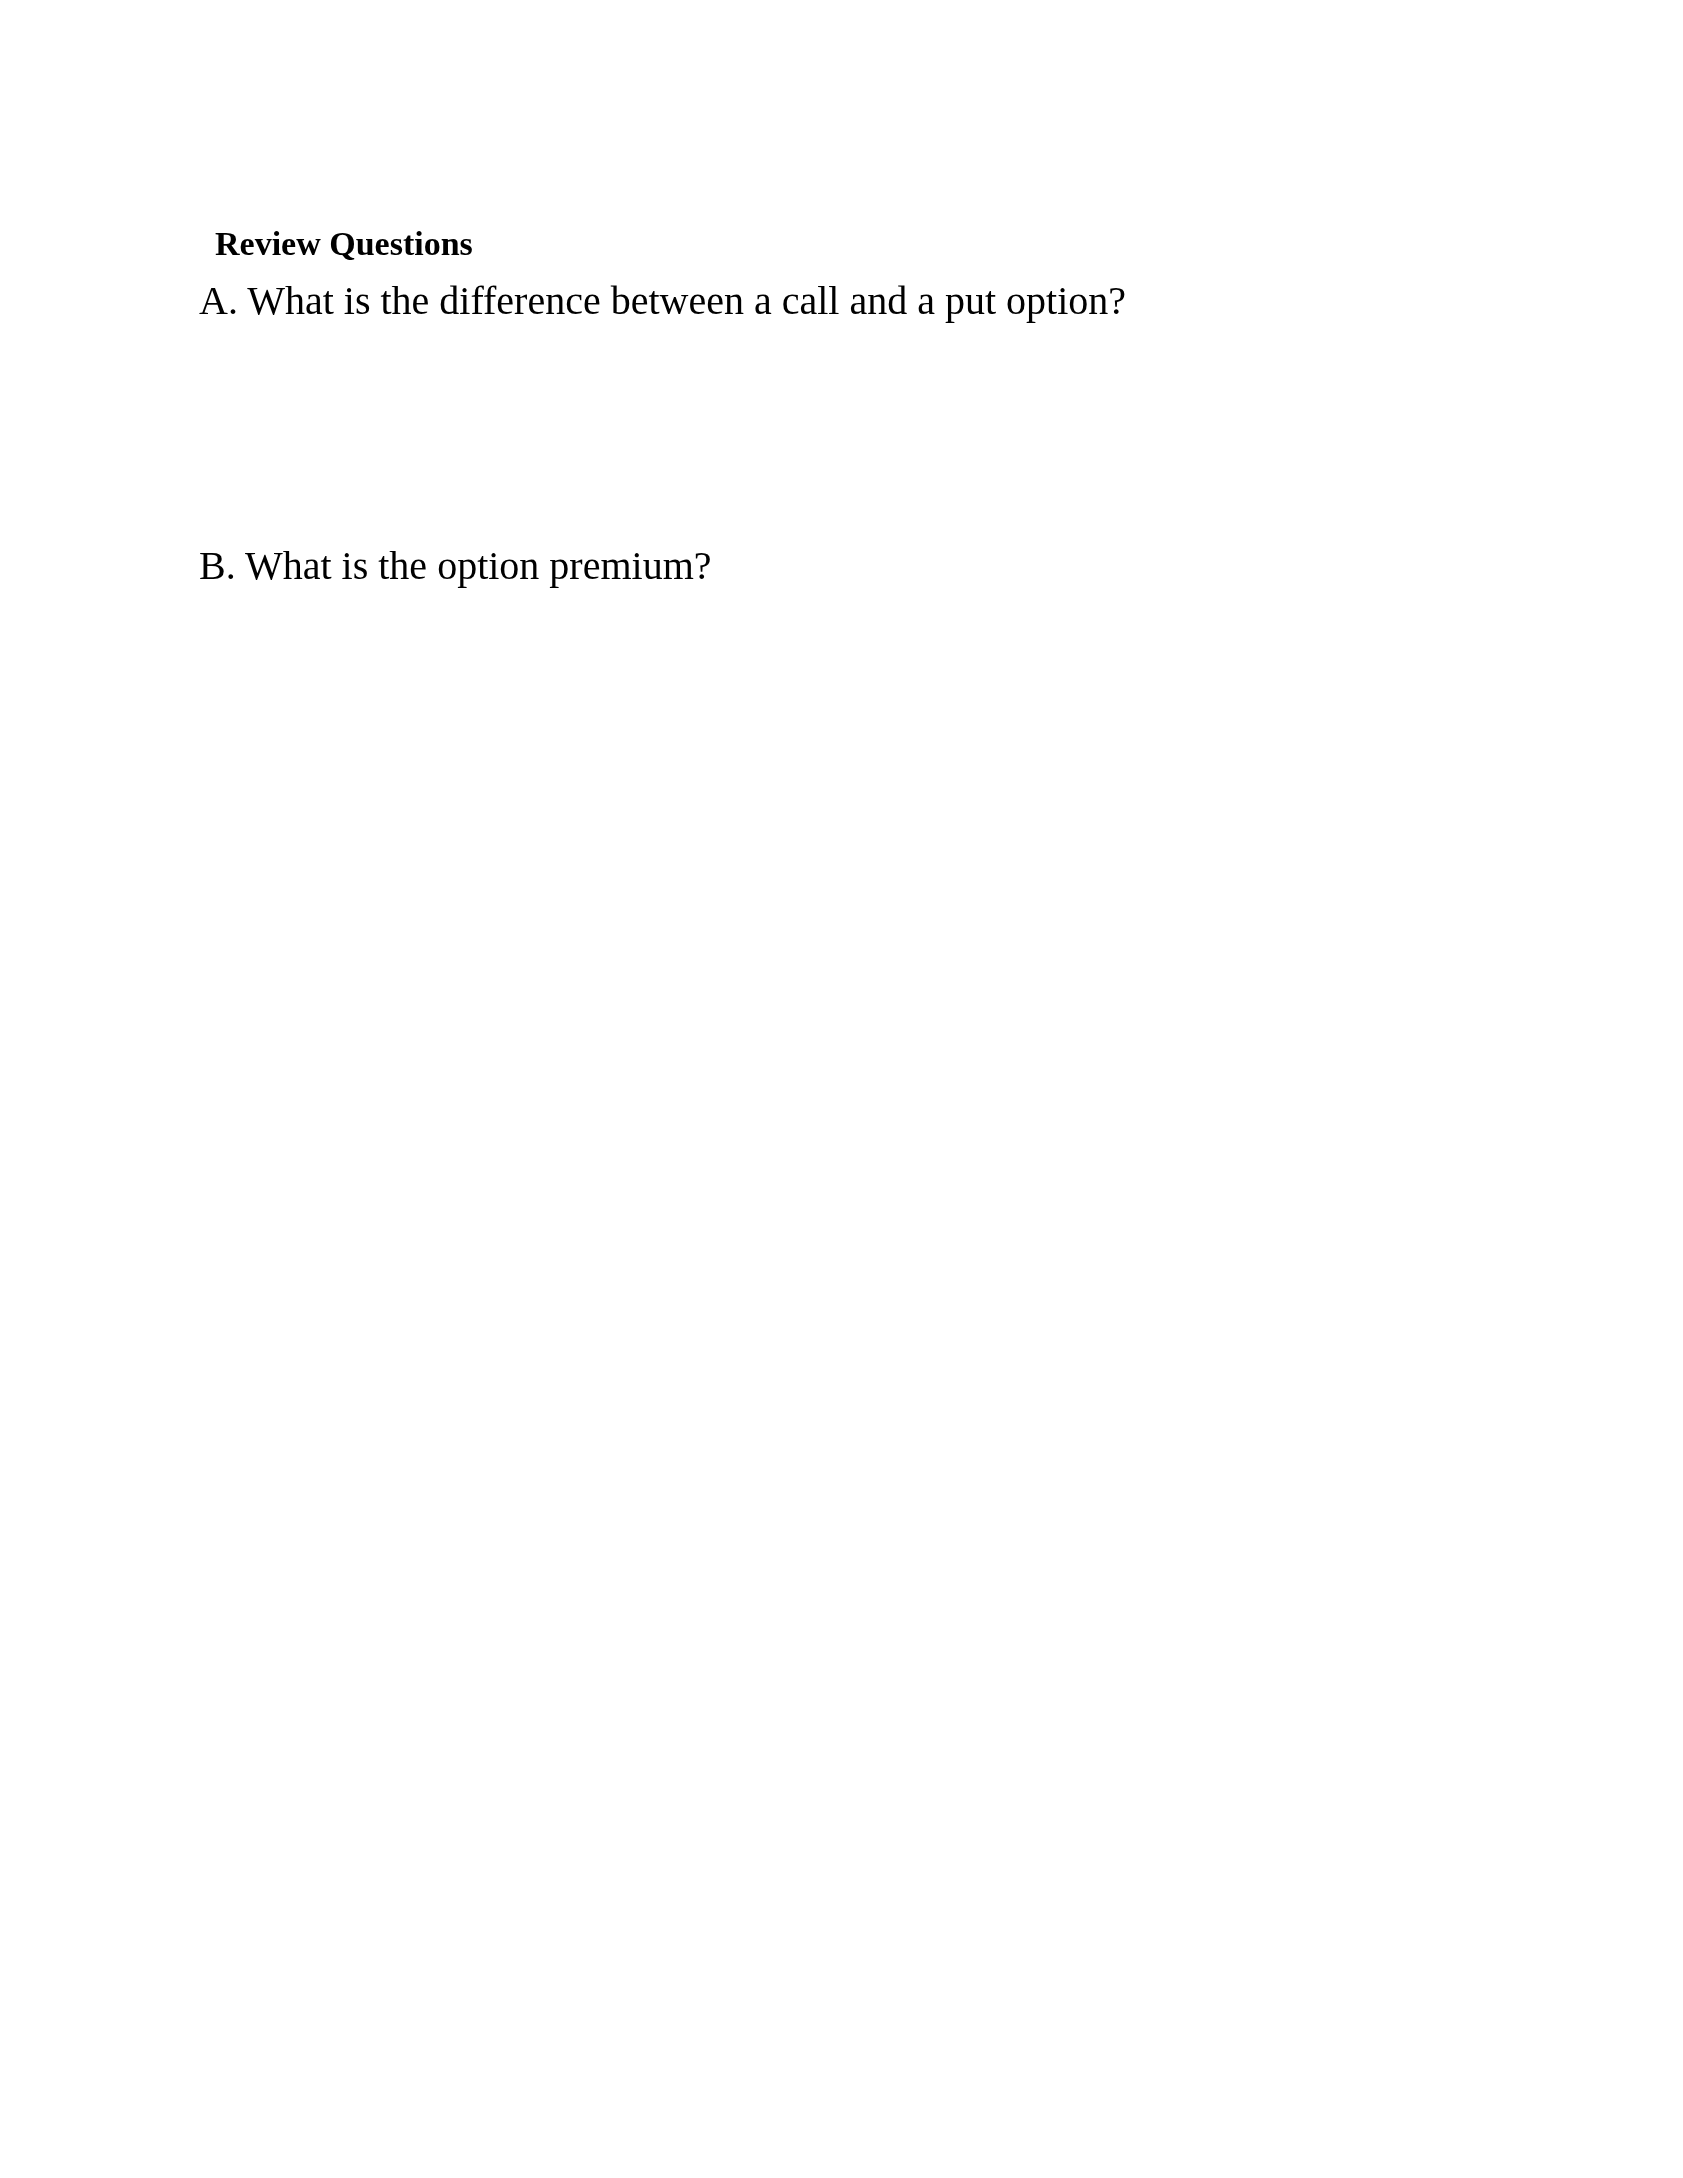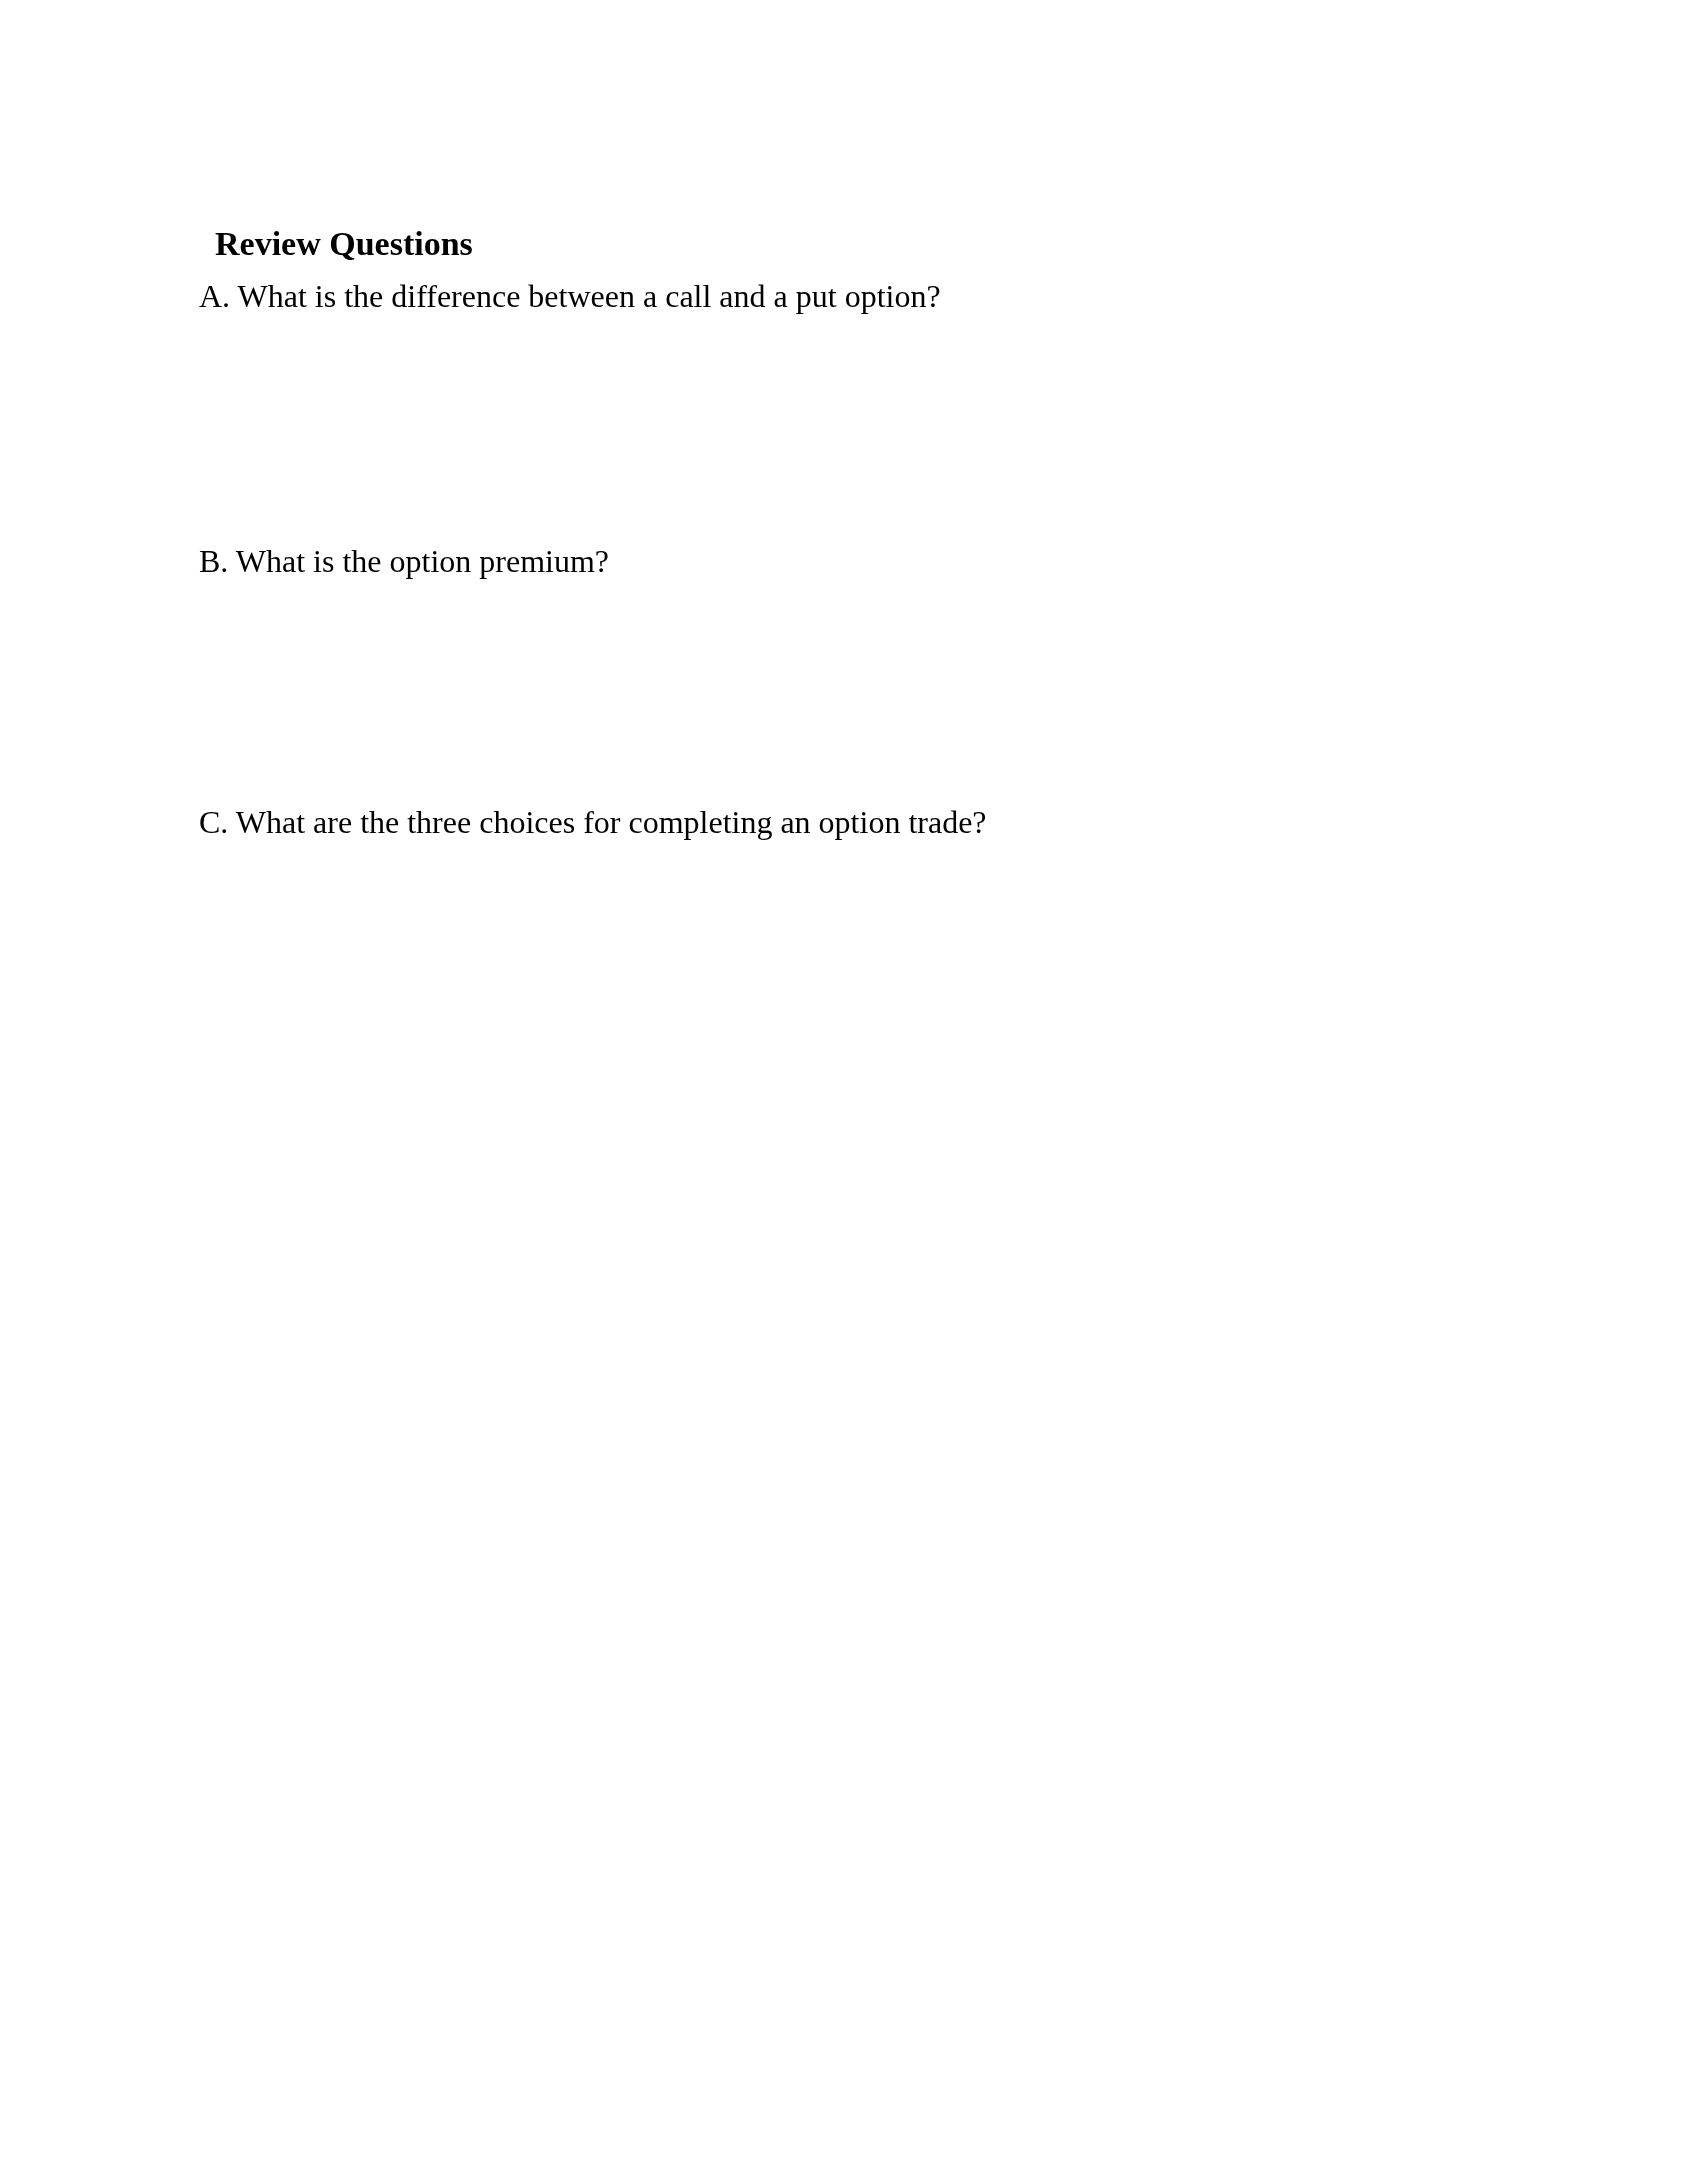--- a/index.html
+++ b/index.html
@@ -23,34 +23,33 @@
     margin: 16px;
     font-size: 34px;
     line-height: 1.15;
     font-weight: bold;
     white-space: nowrap;
   }
   .doc-question {
     position: absolute;
     left: 199px;
     margin: 0;
-    font-size: 32px;
+    font-size: 40px;
     line-height: 1.15;
     font-weight: normal;
     white-space: nowrap;
   }
   .q-a { top: 278px; }
   .q-b { top: 543px; }
   .q-c { top: 804px; }
 </style>
 </head>
 <body>
 
 <div class="page">
   <h2 class="doc-heading">Review Questions</h2>
 
   <p class="doc-question q-a">A. What is the difference between a call and a put option?</p>
 
   <p class="doc-question q-b">B. What is the option premium?</p>
 
-  <p class="doc-question q-c">C. What are the three choices for completing an option trade?</p>
 </div>
 
 
 </body></html>

